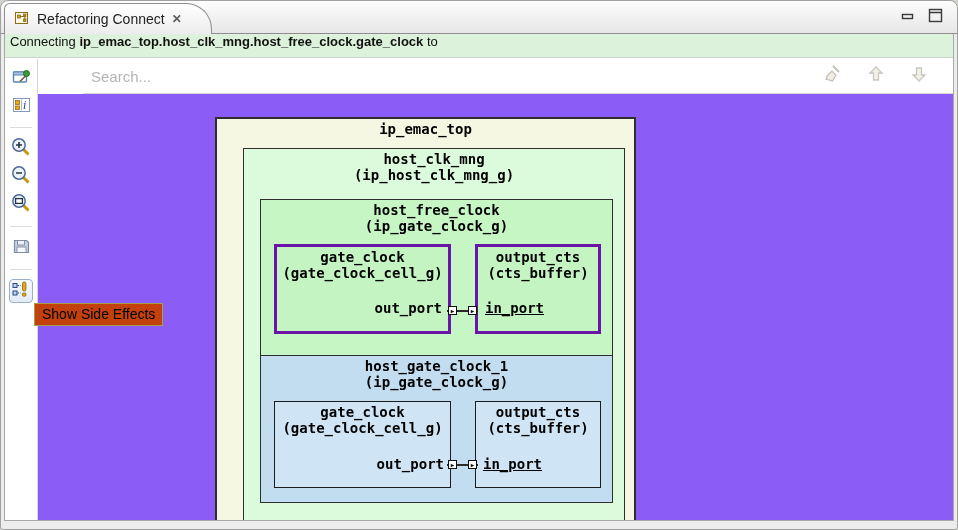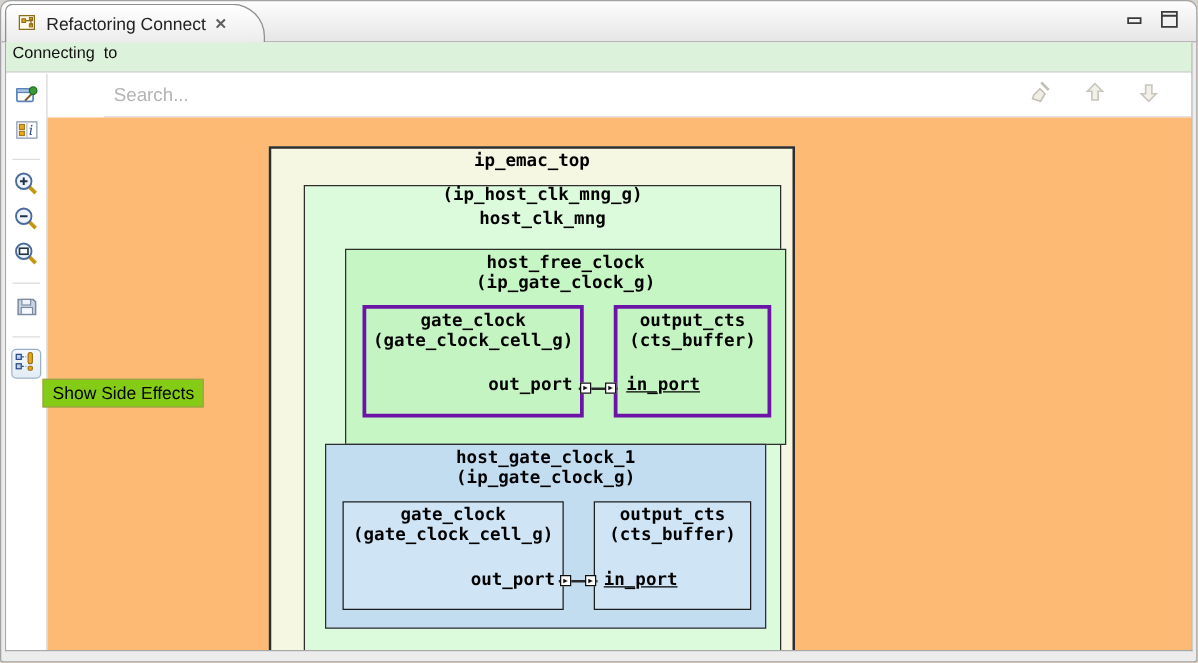--- a/index.html
+++ b/index.html
@@ -43,48 +43,48 @@
   
   .searchrow { position:absolute; left:33px; right:0; top:25px; height:35px; background:#fff;
                border-bottom:1px solid #d6d6d6; display:flex; align-items:center;margin-left:45px; }
   .search-input { flex:1; border:none; outline:none; font-size:15px; color:#333;
                   padding:0 8px; font-family:"Liberation Sans", sans-serif; background:transparent; }
   .search-input::placeholder { color:#b4b4b4; }
   .search-actions { display:flex; gap:19px; padding-right:22px; }
   .search-actions .tool { margin:0; opacity:.9; }
 
   
-  .canvas { position:absolute; left:33px; right:0; top:60px; bottom:0; background:#fdba74; overflow:hidden; }
+  .canvas { position:absolute; left:33px; right:0; top:60px; bottom:0; background:#8b5cf6; overflow:hidden; }
   .mod { position:absolute; text-align:center; font-family:"DejaVu Sans Mono", monospace; }
   .mod-title { font-weight:bold; font-size:14px; line-height:15.5px; padding-top:3px; color:#000;
                font-family:"DejaVu Sans Mono", monospace; }
   .emac   { left:177px; top:23px;  width:421px; height:500px; background:#f6f7e3; border:2px solid #2e2e2e; }
   .clkmng { left:26px;  top:29px;  width:382px; height:470px; background:#dcfbdc; border:1.5px solid #2e2e2e; }
-  .freeclk{ left:32px;  top:50px;  width:353px; height:157px; background:#c6f6c4; border:1.5px solid #2e2e2e; }
+  .freeclk{ left:16px;  top:50px;  width:353px; height:157px; background:#c6f6c4; border:1.5px solid #2e2e2e; }
   .gclk1  { left:16px;  top:206px; width:353px; height:148px; background:#c2dcf0; border:1.5px solid #2e2e2e; }
   .cellA  { border:3px solid #6d14a8; background:#c3f4c1; }
   .cellB  { border:1.5px solid #1c1c1c; background:#cfe4f5; }
   .cell-gate { left:13px;  top:44px; width:177px; height:90px; }
   .cell-cts  { left:214px; top:44px; width:126px; height:90px; }
   .gclk1 .cell-gate { top:45px; height:87px; }
   .gclk1 .cell-cts  { top:45px; height:87px; }
   .port-label { position:absolute; font-size:14px; font-weight:bold; bottom:15px;
                 font-family:"DejaVu Sans Mono", monospace; color:#000; }
   .port-out { right:6px; }
   .port-in  { left:7px;text-decoration:underline; }
   .connector { position:absolute; left:185px; width:33px; height:13px; }
   .freeclk .connector { top:105px; }
   .gclk1   .connector { top:103px; }
   .cline { position:absolute; left:1px; right:1px; top:5px; height:2px; background:#2a2a2a; }
   .psq { position:absolute; width:9px; height:9px; top:1px; background:#fff; border:1px solid #111;
          font-size:6px; line-height:7px; text-align:center; color:#111; }
   .psq.l { left:2px; } .psq.r { right:2px; }
 
   
-  .tooltip { position:absolute; left:33px; top:302px; background:#84cc16; border:1px solid #a59e4c;
+  .tooltip { position:absolute; left:33px; top:302px; background:#c2410c; border:1px solid #a59e4c;
              padding:2px 7px 3px; font-size:14px; color:#000; z-index:20; white-space:nowrap; }
 </style>
 </head>
 <body>
 
 <div class="window">
 
   <div class="tabbar">
     <div class="tab">
       <span>
@@ -109,21 +109,21 @@
         <svg width="15" height="15" viewBox="0 0 15 15">
             <rect x="1.5" y="1.5" width="12" height="12" fill="#f2f2f2" stroke="#3a3a3a" stroke-width="1.4"></rect>
             <line x1="1.5" y1="4.5" x2="13.5" y2="4.5" stroke="#3a3a3a" stroke-width="1.6"></line>
           </svg>
       </span>
     </div>
   </div>
 
   <div class="frame-inner">
 
-    <div class="infobar"><span>Connecting </span><span> to </span></div>
+    <div class="infobar"><span>Connecting </span><b>ip_emac_top.host_clk_mng.host_free_clock.gate_clock</b><span> to </span></div>
 
     <div class="toolbar">
       <div class="tool">
         <span>
           <svg width="19" height="19" viewBox="0 0 19 19">
             <rect x="1.5" y="5" width="13" height="10" rx="1" fill="#fff" stroke="#5b84b8" stroke-width="1.4"></rect>
             <rect x="1.5" y="5" width="13" height="3" fill="#a8c4e4" stroke="#5b84b8" stroke-width="1"></rect>
             <line x1="8" y1="14.5" x2="14.5" y2="8" stroke="#7a5a2a" stroke-width="1.6"></line>
             <circle cx="14.5" cy="6.5" r="3" fill="#3a9a3a" stroke="#1c6e1c" stroke-width="1"></circle>
           </svg>
@@ -219,22 +219,22 @@
         </div>
       </div>
     </div>
 
     <div class="canvas">
 
       <div class="mod emac">
         <div class="mod-title">ip_emac_top</div>
 
         <div class="mod clkmng">
+          <div class="mod-title">host_clk_mng</div>
           <div class="mod-title" style="padding-top:0">(ip_host_clk_mng_g)</div>
-          <div class="mod-title">host_clk_mng</div>
 
           <div class="mod freeclk">
             <div class="mod-title">host_free_clock</div>
             <div class="mod-title" style="padding-top:0">(ip_gate_clock_g)</div>
 
             <div class="mod cellA cell-gate">
               <div class="mod-title">gate_clock</div>
               <div class="mod-title" style="padding-top:0">(gate_clock_cell_g)</div>
               <span class="port-label port-out">out_port</span>
             </div>

